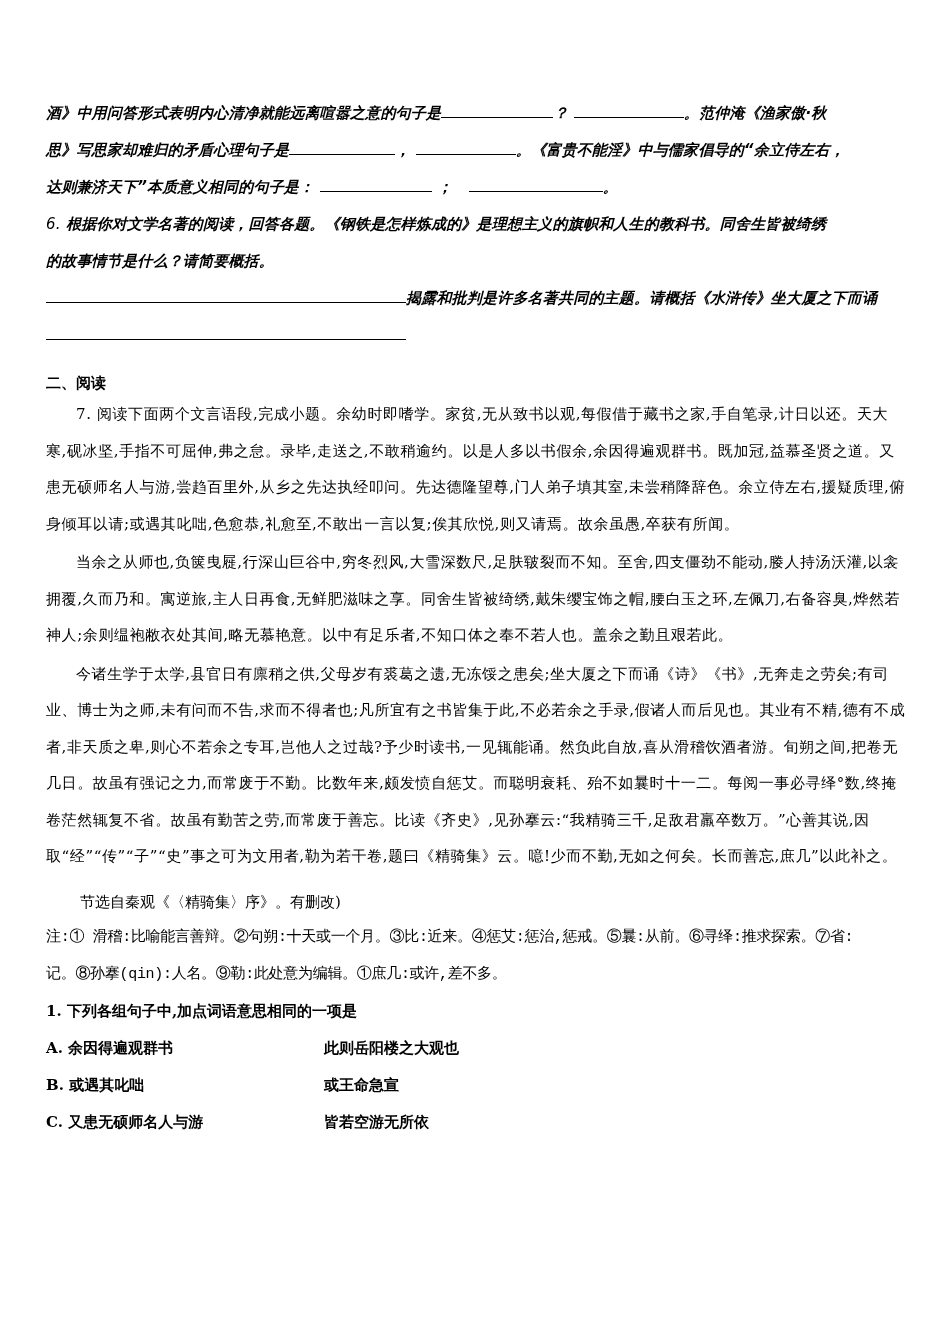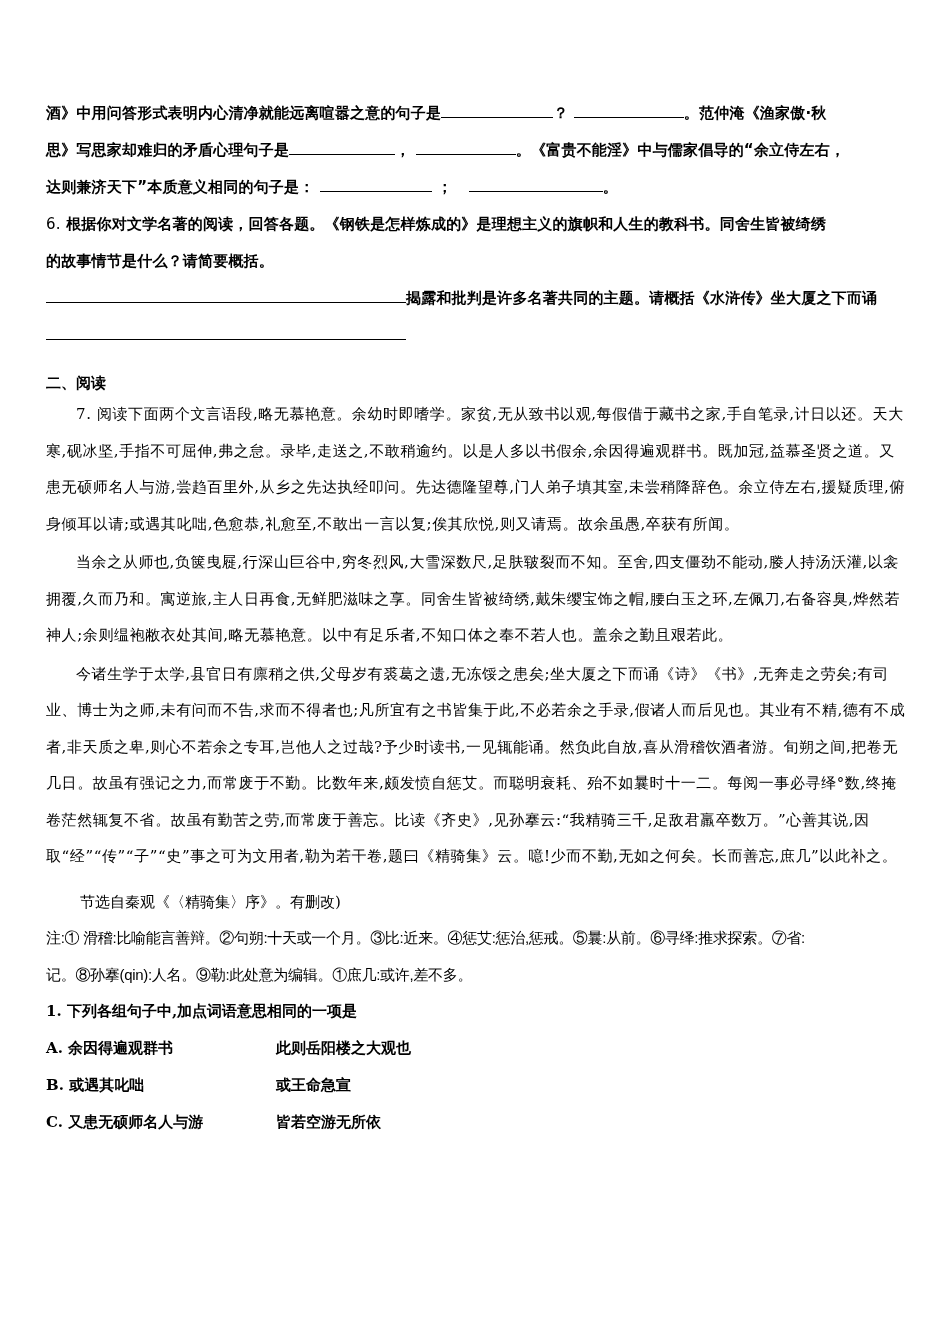--- a/index.html
+++ b/index.html
@@ -1,31 +1,31 @@
 <!DOCTYPE html>
 <html><head>
 <meta charset="utf-8">
 <style>
   html, body { margin: 0; padding: 0; background: #ffffff; }
   body { width: 950px; height: 1344px; position: relative; overflow: hidden;
          font-family: "DejaVu Serif", "Liberation Serif", serif; color: #000; }
   .page { position: absolute; left: 46px; top: 95px; width: 862px; }
   .bold { font-weight: bold; font-family: "DejaVu Sans", "Liberation Sans", sans-serif; }
-  .l1 { font-size: 15px; line-height: 37px; letter-spacing: 0.2px; }
+  .l1 { font-size: 15px; line-height: 37px; letter-spacing: 0.2px; font-style: italic; }
   .l2 { font-size: 15px; line-height: 36.5px; letter-spacing: 0.6px; }
   .blank { display: inline-block; border-bottom: 1px solid #000; height: 14px; vertical-align: baseline; }
   .blank-long { display: inline-block; border-bottom: 1.5px solid #000; height: 14px; vertical-align: baseline; }
   .indent { text-indent: 30px; }
   .p { margin: 0; }
   .h2 { font-size: 15px; line-height: 26px; margin-top: 16px; }
   .q7 { margin-top: 0; }
   .src { text-indent: 34px; font-size: 15px; line-height: 34px; margin-top: 10px; }
-  .note { font-size: 15px; line-height: 37px; font-family: Liberation Sans, sans-serif; letter-spacing: -0.3px; }
+  .note { font-size: 15px; line-height: 37px; font-family: Liberation Mono, monospace; letter-spacing: -0.3px; }
   .mc { font-size: 15px; line-height: 37px; font-weight: bold; }
-  .opt { display: flex; }
+  .opt { display: flex; gap: 48px; }
   .opt .left { width: 230px; }
 </style>
 </head>
 <body>
 
 <div class="page">
 
   <div class="bold l1">
     <div>
       <span>酒》中用问答形式表明内心清净就能远离喧嚣之意的句子是</span><span class="blank" style="width:112px"></span><span>？</span>&nbsp;<span class="blank" style="width:110px"></span><span>。范仲淹《渔家傲·秋</span>
@@ -48,21 +48,21 @@
       <span class="blank-long" style="width:360px"></span><span>揭露和批判是许多名著共同的主题。请概括《水浒传》坐大厦之下而诵</span>
     </div>
     <div style="height:37px">
       <span class="blank-long" style="width:360px"></span>
     </div>
   </div>
 
   <div class="bold h2">二、阅读</div>
 
   <div class="l2 q7">
-    <p class="p indent"><span>7.</span>&nbsp;<span>阅读下面两个文言语段,略无慕艳意。余幼时即嗜学。家贫,无从致书以观,每假借于藏书之家,手自笔录,计日以还。天大寒,砚冰坚,手指不可屈伸,弗之怠。录毕,走送之,不敢稍逾约。以是人多以书假余,余因得遍观群书。既加冠,益慕圣贤之道。又患无硕师名人与游,尝趋百里外,从乡之先达执经叩问。先达德隆望尊,门人弟子填其室,未尝稍降辞色。余立侍左右,援疑质理,俯身倾耳以请;或遇其叱咄,色愈恭,礼愈至,不敢出一言以复;俟其欣悦,则又请焉。故余虽愚,卒获有所闻。</span></p>
+    <p class="p indent"><span>7.</span>&nbsp;<span>阅读下面两个文言语段,完成小题。余幼时即嗜学。家贫,无从致书以观,每假借于藏书之家,手自笔录,计日以还。天大寒,砚冰坚,手指不可屈伸,弗之怠。录毕,走送之,不敢稍逾约。以是人多以书假余,余因得遍观群书。既加冠,益慕圣贤之道。又患无硕师名人与游,尝趋百里外,从乡之先达执经叩问。先达德隆望尊,门人弟子填其室,未尝稍降辞色。余立侍左右,援疑质理,俯身倾耳以请;或遇其叱咄,色愈恭,礼愈至,不敢出一言以复;俟其欣悦,则又请焉。故余虽愚,卒获有所闻。</span></p>
     <p class="p indent" style="margin-top:2px">当余之从师也,负箧曳屣,行深山巨谷中,穷冬烈风,大雪深数尺,足肤皲裂而不知。至舍,四支僵劲不能动,媵人持汤沃灌,以衾拥覆,久而乃和。寓逆旅,主人日再食,无鲜肥滋味之享。同舍生皆被绮绣,戴朱缨宝饰之帽,腰白玉之环,左佩刀,右备容臭,烨然若神人;余则缊袍敝衣处其间,略无慕艳意。以中有足乐者,不知口体之奉不若人也。盖余之勤且艰若此。</p>
     <p class="p indent" style="margin-top:2px">今诸生学于太学,县官日有廪稍之供,父母岁有裘葛之遗,无冻馁之患矣;坐大厦之下而诵《诗》《书》,无奔走之劳矣;有司业、博士为之师,未有问而不告,求而不得者也;凡所宜有之书皆集于此,不必若余之手录,假诸人而后见也。其业有不精,德有不成者,非天质之卑,则心不若余之专耳,岂他人之过哉?予少时读书,一见辄能诵。然负此自放,喜从滑稽饮酒者游。旬朔之间,把卷无几日。故虽有强记之力,而常废于不勤。比数年来,颇发愤自惩艾。而聪明衰耗、殆不如曩时十一二。每阅一事必寻绎°数,终掩卷茫然辄复不省。故虽有勤苦之劳,而常废于善忘。比读《齐史》,见孙搴云:“我精骑三千,足敌君羸卒数万。”心善其说,因取“经”“传”“子”“史”事之可为文用者,勒为若干卷,题曰《精骑集》云。噫!少而不勤,无如之何矣。长而善忘,庶几”以此补之。</p>
   </div>
 
   <div class="src">节选自秦观《〈精骑集〉序》。有删改)</div>
 
   <div class="note">
     <div>注:① 滑稽:比喻能言善辩。②句朔:十天或一个月。③比:近来。④惩艾:惩治,惩戒。⑤曩:从前。⑥寻绎:推求探索。⑦省:</div>
     <div>记。⑧孙搴(qin):人名。⑨勒:此处意为编辑。①庶几:或许,差不多。</div>
   </div>

